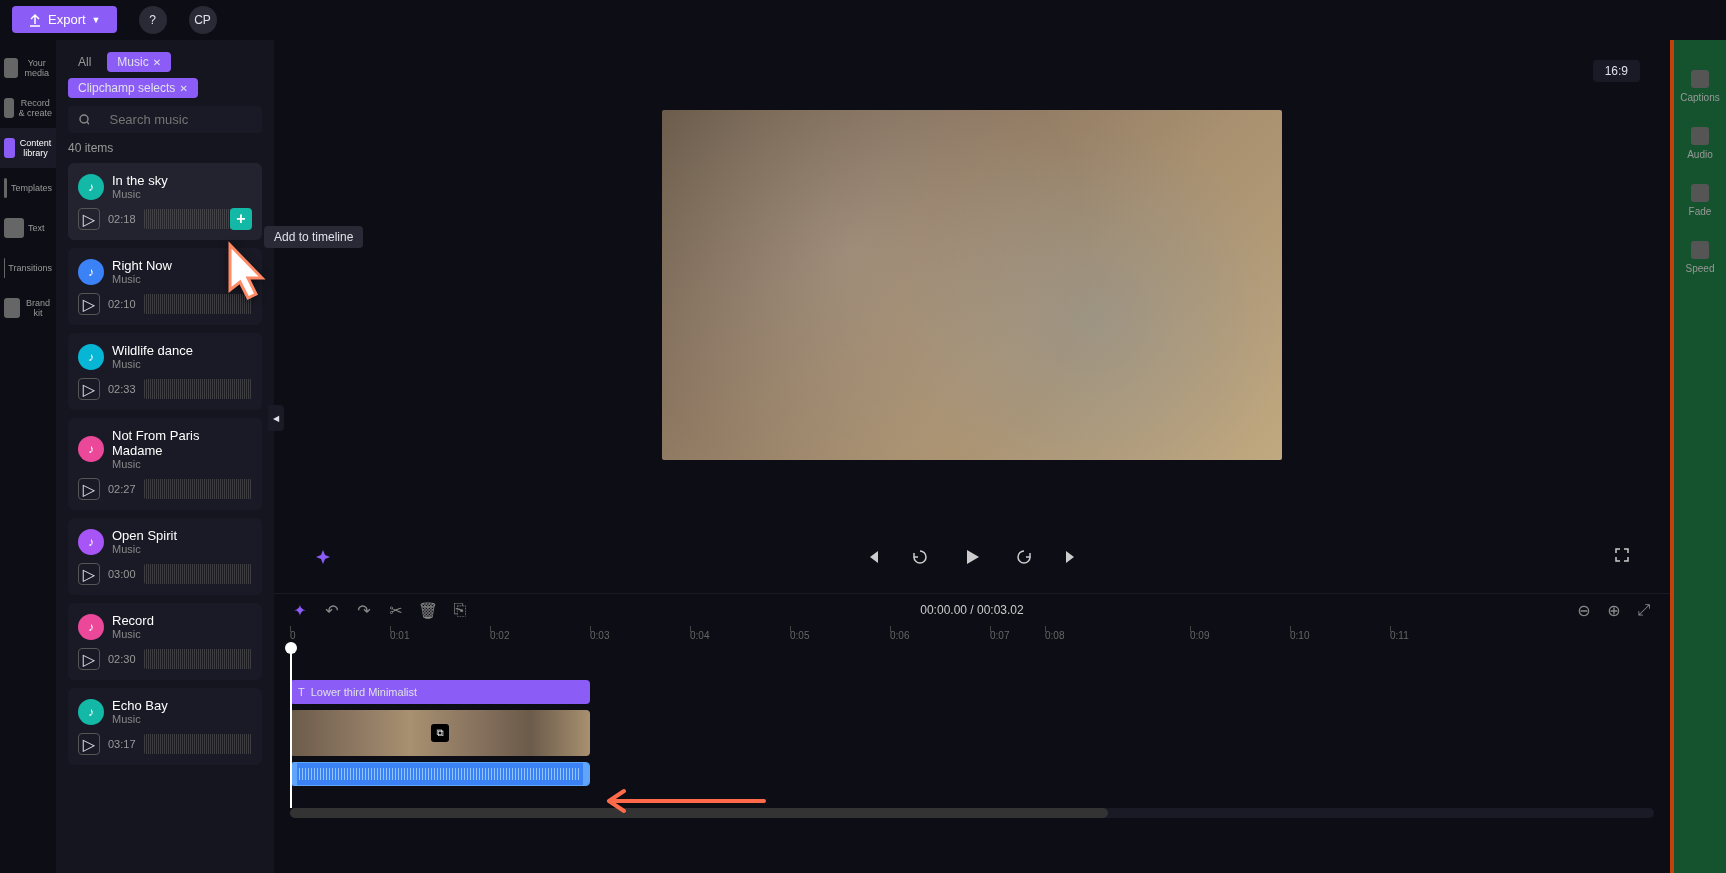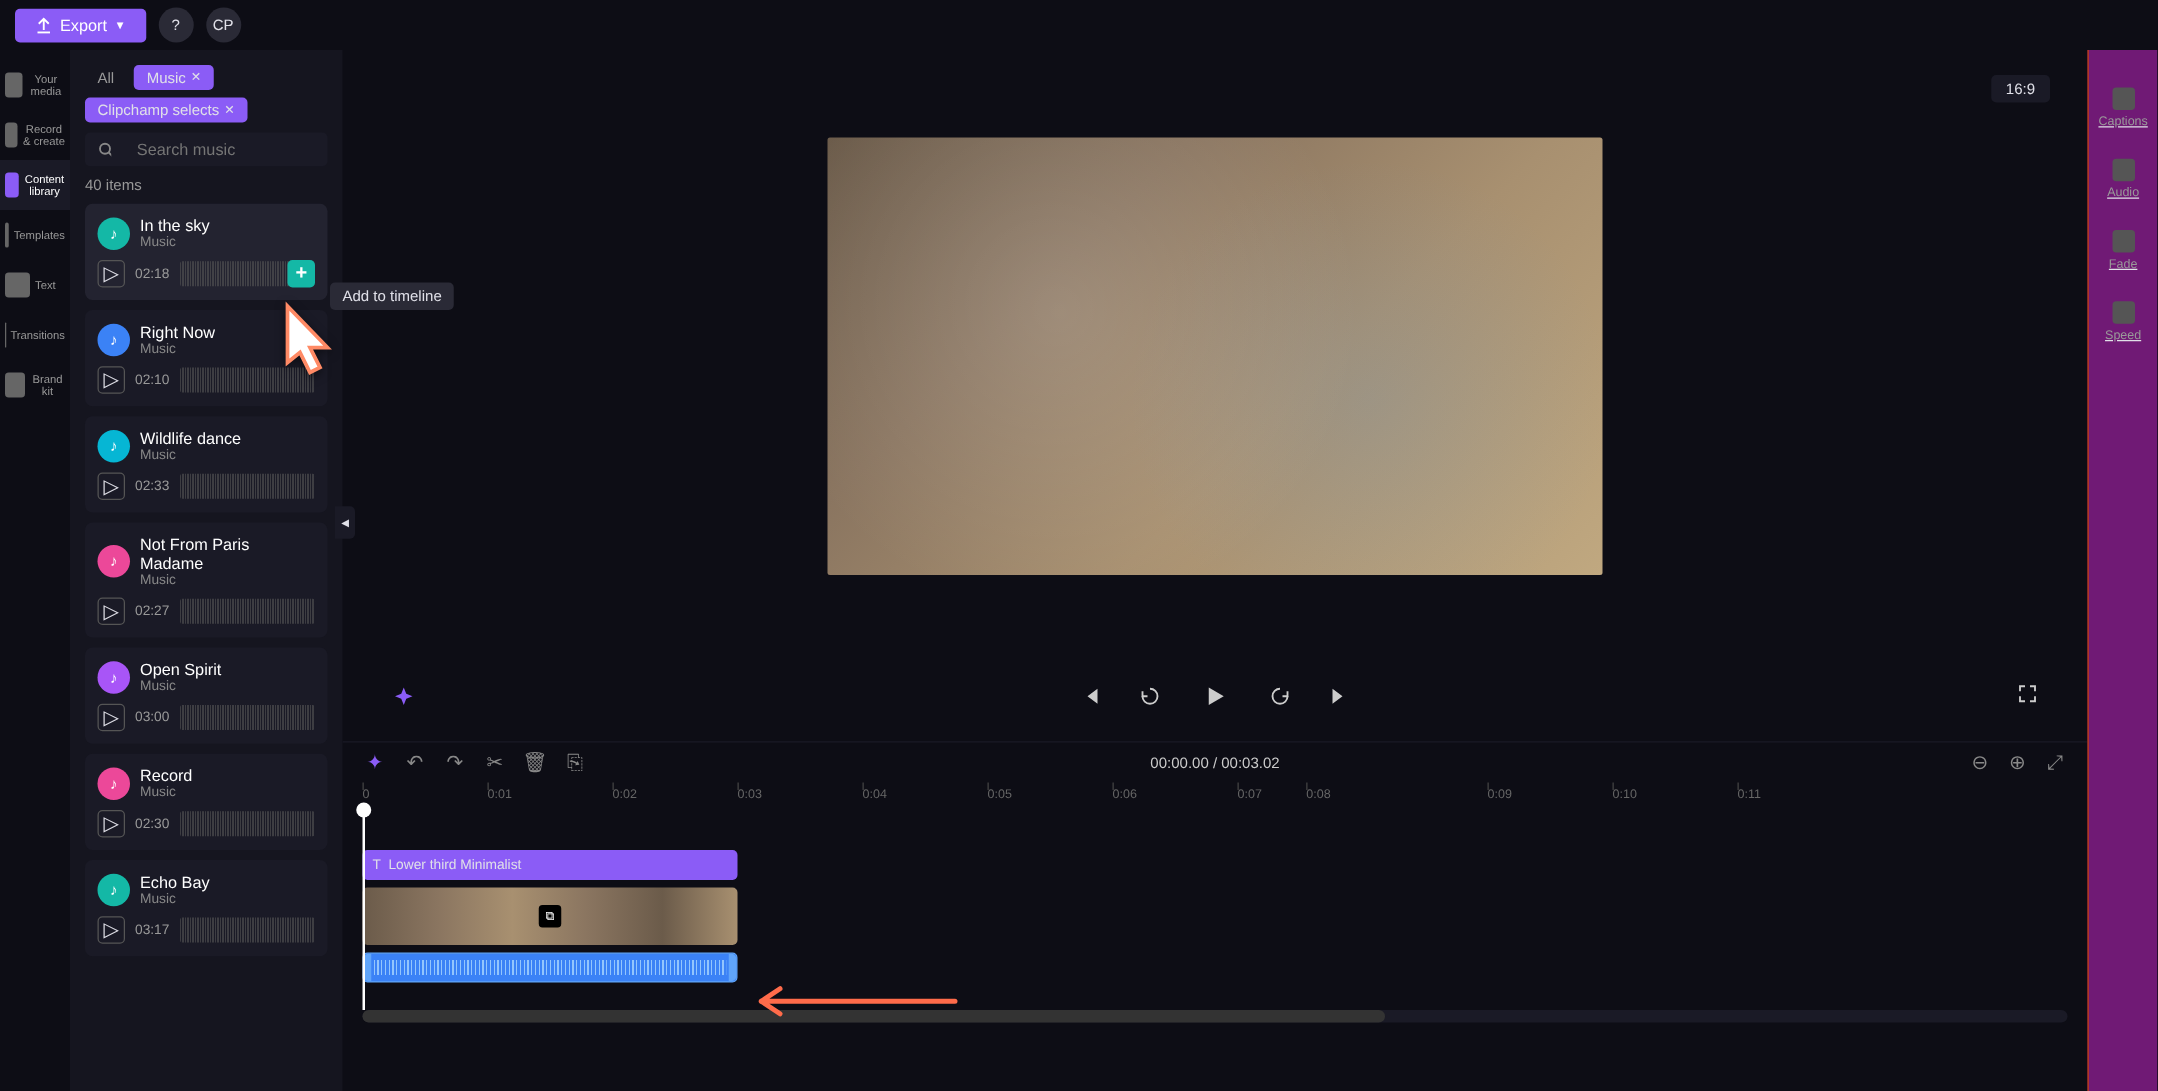--- a/index.html
+++ b/index.html
@@ -6,21 +6,21 @@
 body { background: #0d0d15; color: #e0e0e8; overflow: hidden; width: 1726px; height: 873px; }
 
 
 .header { height: 40px; background: #0d0d15; display: flex; align-items: center; padding: 0 12px; justify-content: space-between; }
 .header-left { display: flex; align-items: center; gap: 12px; }
 .menu-icon { width: 24px; height: 24px; cursor: pointer; }
 .menu-icon span { display: block; width: 20px; height: 2px; background: #ccc; margin: 4px 0; }
 .logo { display: flex; align-items: center; gap: 6px; font-weight: 600; font-size: 14px; }
 .logo-icon { width: 22px; height: 22px; background: linear-gradient(135deg, #8b5cf6, #a78bfa); border-radius: 4px; }
 .project-name { background: #1a1a26; padding: 4px 12px; border-radius: 4px; font-size: 13px; }
-.header-right { display: flex; align-items: center; gap: 10px; }
+.header-right { display: flex; align-items: flex-start; gap: 22px; }
 .export-btn { background: #8b5cf6; color: #fff; padding: 6px 16px; border-radius: 4px; display: flex; align-items: center; gap: 6px; font-size: 13px; cursor: pointer; border: none; }
 .help-icon, .avatar { width: 28px; height: 28px; border-radius: 50%; background: #2a2a36; display: flex; align-items: center; justify-content: center; font-size: 12px; cursor: pointer; }
 
 
 .main { display: flex; height: calc(100% - 40px); }
 
 
 .left-nav { width: 56px; background: #0d0d15; display: flex; flex-direction: column; padding-top: 8px; }
 .nav-item { display: flex; flex-direction: row; align-items: center; padding: 10px 4px; cursor: pointer; font-size: 9px; text-align: center; color: #999; gap: 4px; }
 .nav-item.active { background: #1a1a26; color: #fff; }
@@ -89,21 +89,21 @@
 .track.video-track { height: 46px; width: 300px; background: linear-gradient(90deg, #6b5b4a, #8a7560, #a89070, #8a7560, #6b5b4a, #a89070); position: relative; }
 .video-track-icon { position: absolute; left: 50%; top: 50%; transform: translate(-50%,-50%); width: 18px; height: 18px; background: #000; border-radius: 3px; display: flex; align-items: center; justify-content: center; color: #fff; font-size: 10px; }
 .track.audio-track { background: #3b82f6; width: 300px; border: 1px solid #60a5fa; position: relative; }
 .audio-handle { width: 6px; height: 100%; background: #60a5fa; position: absolute; }
 .audio-handle.left { left: 0; border-radius: 4px 0 0 4px; }
 .audio-handle.right { right: 0; border-radius: 0 4px 4px 0; }
 .audio-wave { flex: 1; height: 12px; background: repeating-linear-gradient(90deg, #93c5fd 0, #93c5fd 1px, transparent 1px, transparent 3px); }
 .arrow { position: absolute; left: 320px; top: 136px; }
 
 
-.right-rail { width: 56px; background: #701a75; display: flex; flex-direction: column; padding-top: 18px; border-left: 1px solid #c2410c; text-decoration: underline; }
+.right-rail { width: 56px; background: #14532d; display: flex; flex-direction: column; padding-top: 18px; border-left: 4px solid #c2410c; }
 .rail-item { display: flex; flex-direction: column; align-items: center; padding: 12px 4px; cursor: pointer; font-size: 10px; color: #999; gap: 4px; }
 .rail-icon { width: 18px; height: 18px; background: #555; border-radius: 3px; }
 
 .scrollbar { height: 10px; background: #1a1a26; margin: 0 16px; border-radius: 5px; }
 .scrollbar-thumb { height: 100%; width: 60%; background: #333; border-radius: 5px; }
 </style>
 </head>
 <body>
 
 <div class="header">

